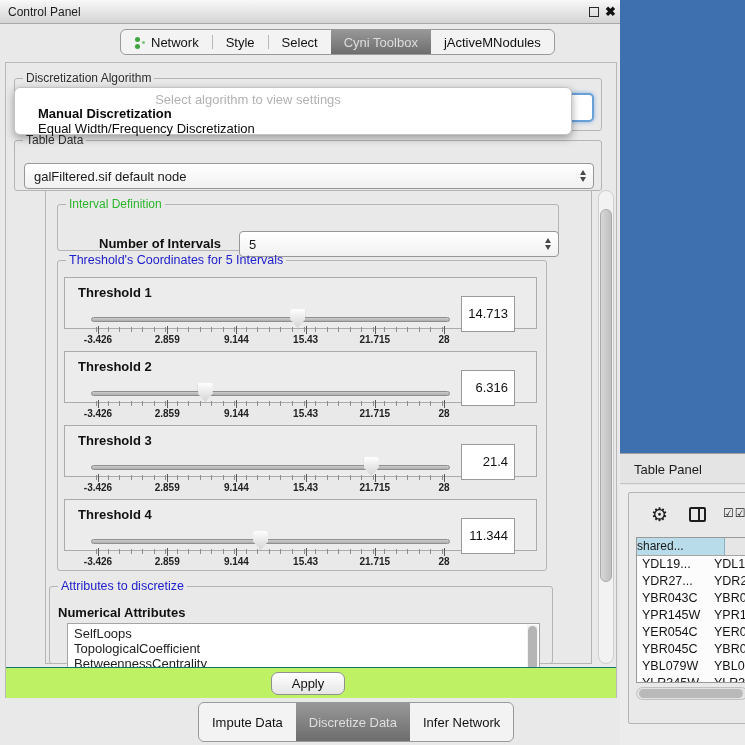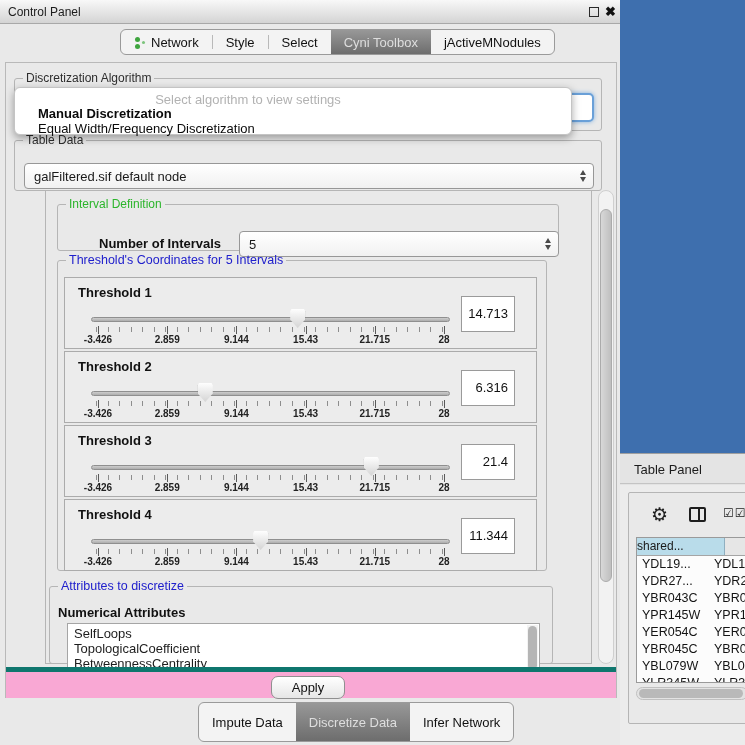--- a/index.html
+++ b/index.html
@@ -45,21 +45,21 @@
 
   .scrollpanel { position:absolute; left:39px; top:127px; width:547px; height:474px; border:1px solid #b5b5b5; background:#e9e9e9; }
   .vscrollbar { position:absolute; left:592px; top:127px; width:16px; height:474px; background:#f2f2f2; border:1px solid #cfcfcf; border-radius:8px; }
   .vscrollbar .thumb { position:absolute; left:1px; top:18px; width:12px; height:373px; background:linear-gradient(90deg,#d8d8d8,#bfbfbf); border:1px solid #ababab; border-radius:7px; }
 
   .interval-group { left:11px; top:6px; width:502px; height:54px; }
   .ni-label { position:absolute; left:41px; top:25px; font-size:13px; font-weight:bold; color:#111; }
   .ni-combo { left:181px; top:20px; width:320px; height:26px; }
 
   .thresholds-group { left:11px; top:62px; width:490px; height:318px; }
-  .th-panel { position:absolute; left:6px; width:473px; height:72px; background:#ececec; border:1px solid #ababab; }
+  .th-panel { position:absolute; left:6px; width:473px; height:52px; background:#ececec; border:1px solid #ababab; }
   .th-label { position:absolute; left:13px; top:7px; font-size:13px; font-weight:bold; color:#111; }
   .th-track { position:absolute; left:26px; top:39px; width:359px; height:5px; border:1px solid #8f8f8f; border-radius:3px;
     background:linear-gradient(#cdcdcd,#adadad); }
   .th-thumb { position:absolute; top:31px; width:15px; height:19px;
     background:linear-gradient(#fefefe,#d4d4d4); filter:drop-shadow(0 0 1px #777);
     clip-path:polygon(8% 0, 92% 0, 100% 12%, 100% 55%, 50% 100%, 0 55%, 0 12%); }
   .th-minorticks { position:absolute; left:31px; top:49px; width:349px; height:5px;
     background:repeating-linear-gradient(to right,#8d8d8d 0,#8d8d8d 1px,transparent 1px,transparent 11.53px); }
   .th-majortick { position:absolute; top:48px; width:1px; height:8px; background:#5a5a5a; }
   .th-ticklabel { position:absolute; top:56px; transform:translateX(-50%); font-size:10px; font-weight:bold; color:#222; white-space:nowrap; }
@@ -67,21 +67,21 @@
     font-size:13px; color:#111; text-align:right; line-height:34px; padding-right:6px; }
 
   .attrs-group { left:3px; top:388px; width:504px; height:85px; }
   .attrs-label { position:absolute; left:8px; top:12px; font-size:13px; font-weight:bold; color:#111; }
   .listbox { position:absolute; left:17px; top:30px; width:473px; height:52px; background:#fff; border:1px solid #a5a5a5; overflow:hidden; }
   .listbox ul { list-style:none; padding:2px 0 0 6px; }
   .listbox li { font-size:13px; color:#1d1d1d; line-height:15px; white-space:nowrap; }
   .list-vscroll { position:absolute; right:1px; top:1px; width:11px; height:50px; background:#f3f3f3; }
   .list-vscroll .thumb { position:absolute; left:1px; top:1px; width:9px; height:44px; background:#b5b5b5; border-radius:5px; }
 
-  .apply-row { position:absolute; left:0; top:604px; width:610px; height:31px; background:#f9a8d4; border-top:5px solid #0f766e; }
+  .apply-row { position:absolute; left:0; top:604px; width:610px; height:31px; background:#bef264; border-top:1px solid #0f766e; }
   .apply-btn { position:absolute; left:265px; top:4px; width:74px; height:23px; border:1px solid #909090; border-radius:7px;
     background:linear-gradient(#ffffff,#e6e6e6); font-size:13px; color:#111; font-family:"Liberation Sans",sans-serif; }
 
   
   .popup { position:absolute; left:14px; top:87px; width:558px; height:48px; background:#fff; border:1px solid #c4c4c4;
     border-radius:6px; box-shadow:0 3px 9px rgba(0,0,0,0.35); z-index:30; }
   .popup-prompt { position:absolute; left:8px; top:4px; width:450px; text-align:center; font-size:13px; color:#b2b2b2; }
   .popup-opt { position:absolute; left:3px; font-size:13px; color:#0a0a0a; white-space:nowrap;margin-left:20px; }
   .popup-opt.b0 { top:18px; font-weight:bold; }
   .popup-opt.b1 { top:33px; }

